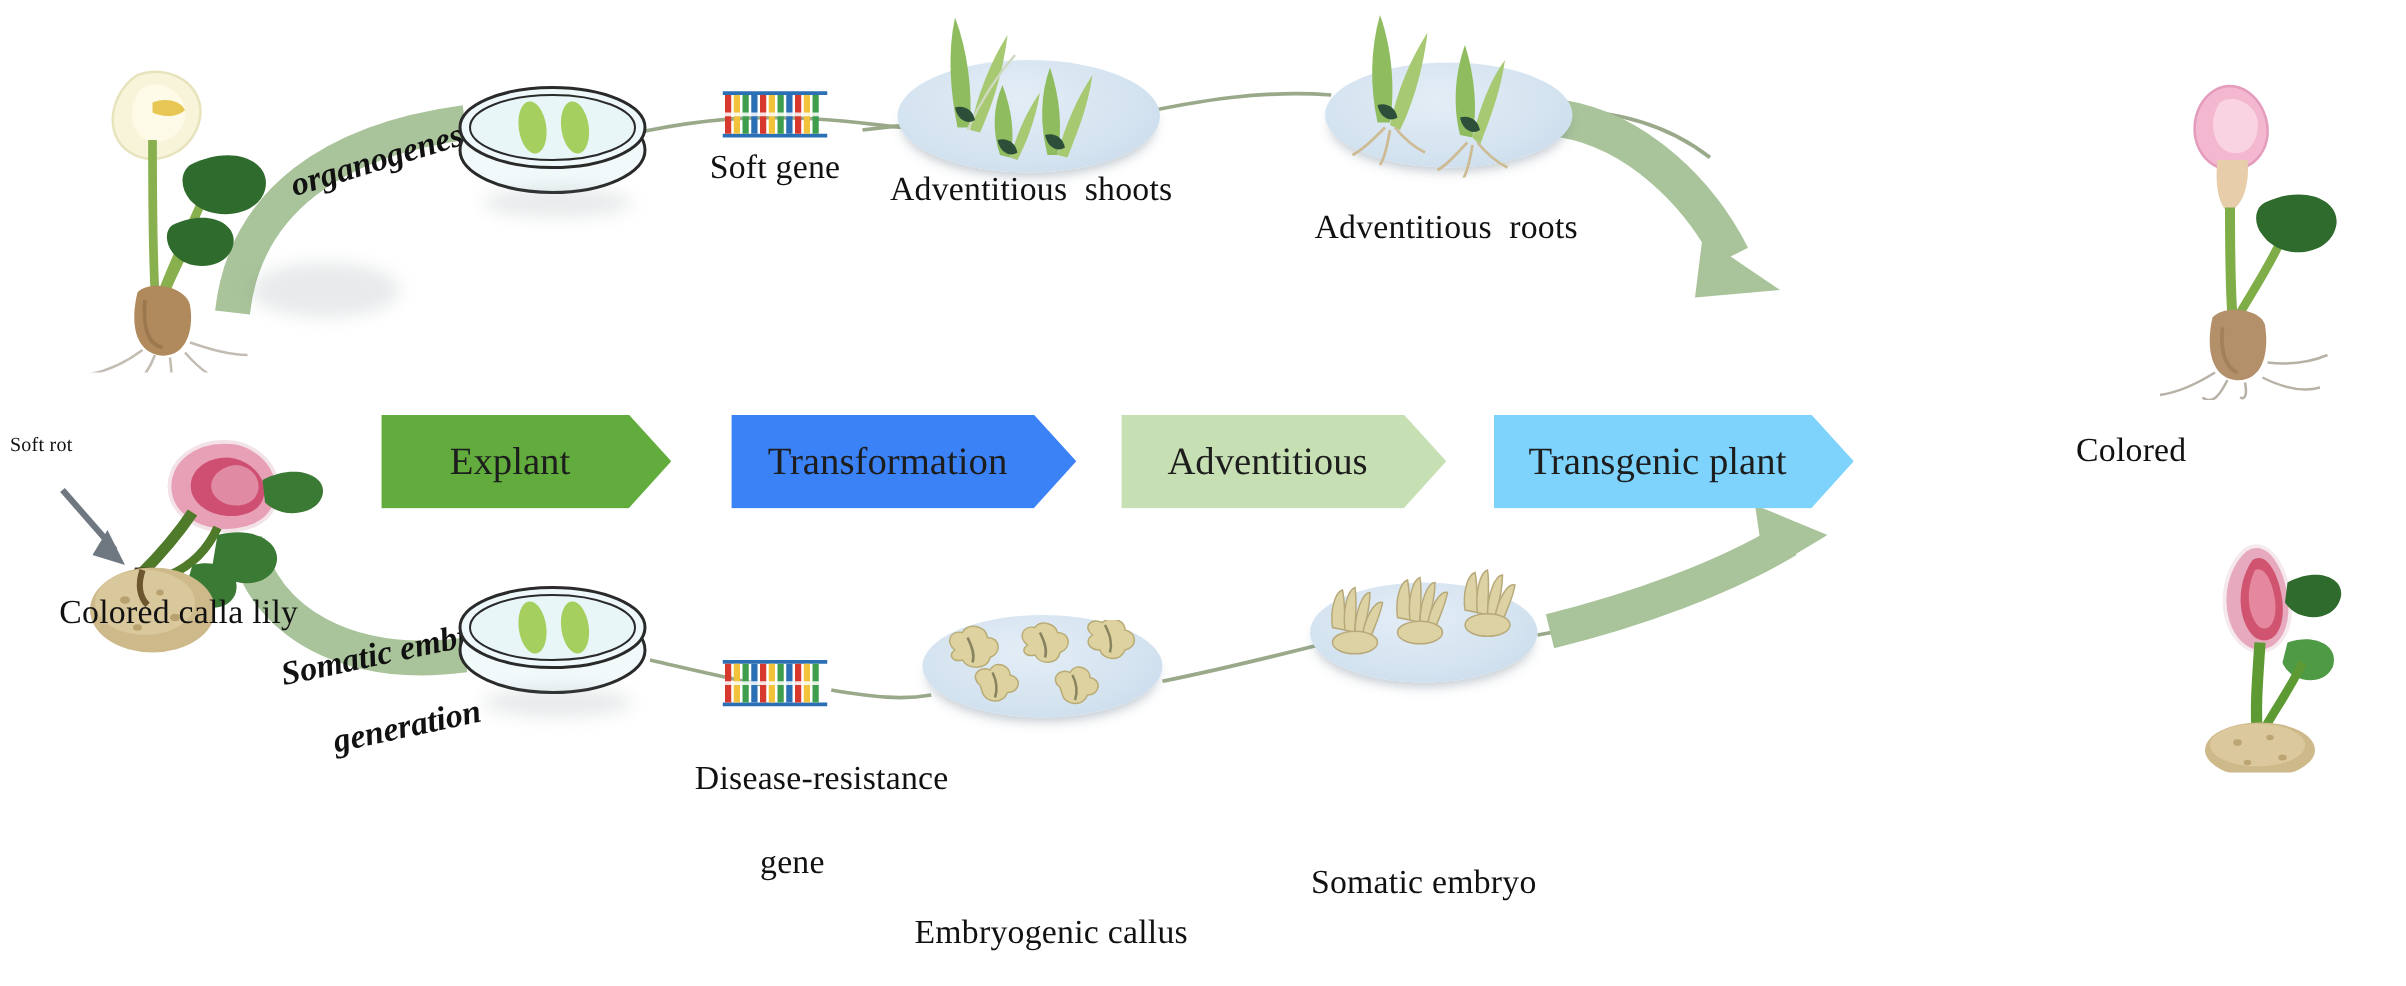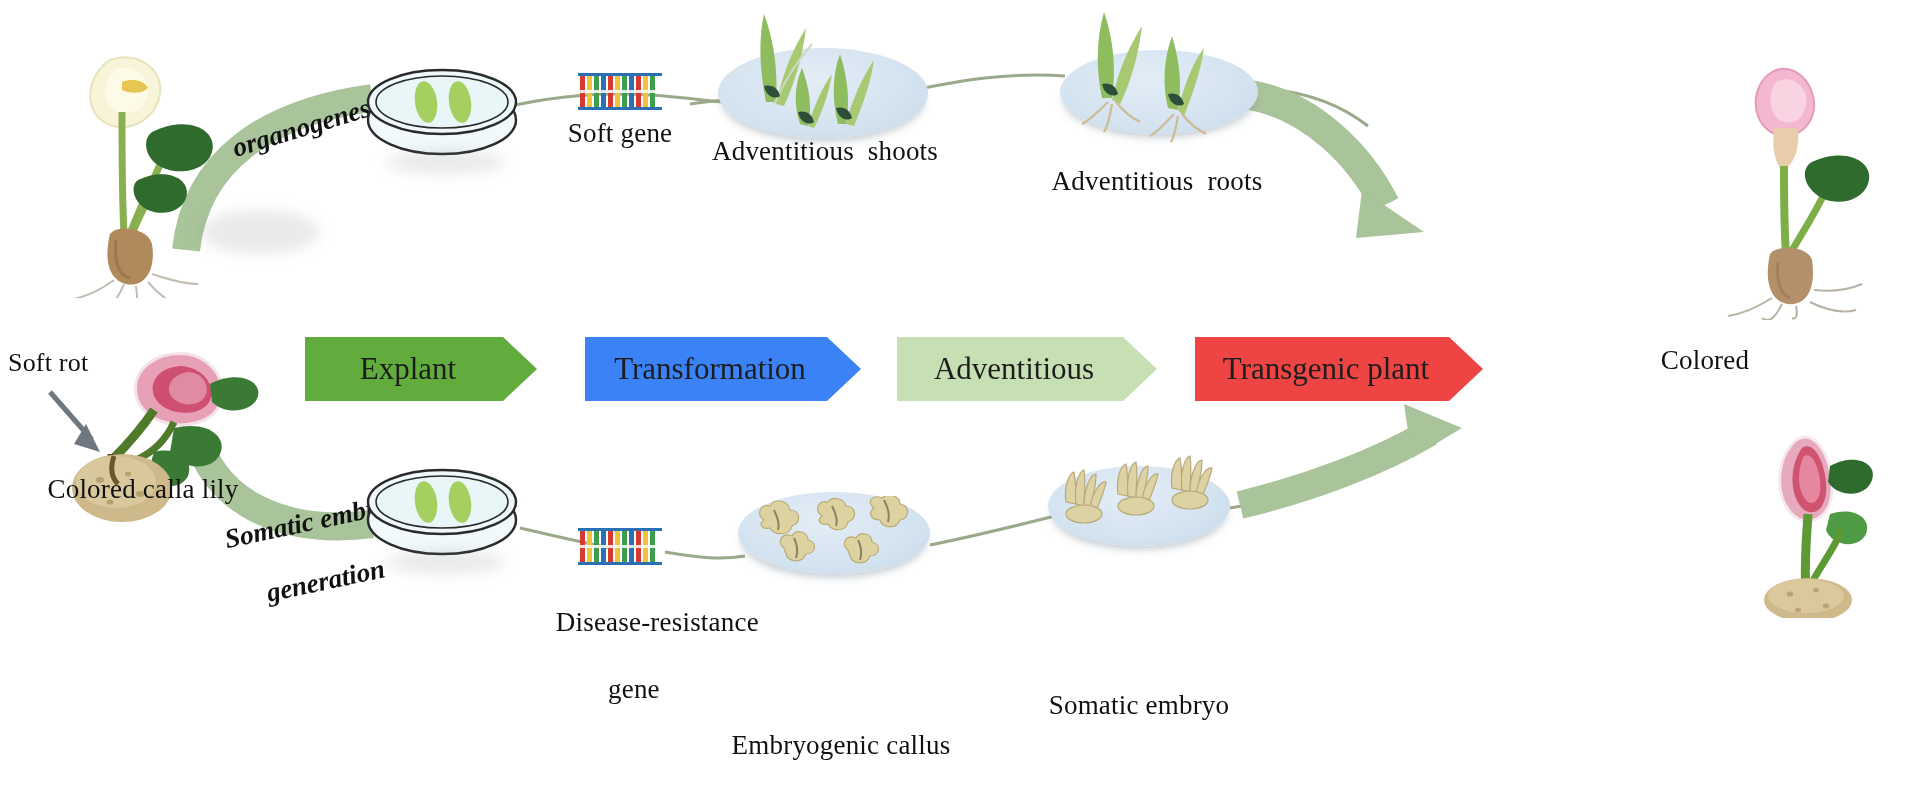--- a/index.html
+++ b/index.html
@@ -4,31 +4,31 @@
 <style>
   html,body{margin:0;padding:0;background:#ffffff;}
   body{width:1925px;height:789px;position:relative;overflow:hidden;
        font-family:"Liberation Serif",serif;color:#1a1a1a;}
   .stage{position:absolute;left:0;top:0;width:1925px;height:789px;}
 
   
   .lbl{position:absolute;font-family:"Liberation Serif",serif;color:#111;
        white-space:pre;letter-spacing:.2px;text-align:center;}
   .lbl.big{font-size:27px;}
-  .lbl.med{font-size:26px;}
+  .lbl.med{font-size:16px;}
 
   
   .curvelbl{position:absolute;font-family:"Liberation Serif",serif;
             font-weight:bold;font-style:italic;font-size:27px;color:#111;
             white-space:pre;text-align:center;line-height:1.12;}
 
   
   .arrowbar{position:absolute;left:305px;top:337px;height:64px;
             display:flex;align-items:center;}
-  .parrow{position:relative;height:64px;display:flex;align-items:center;
+  .parrow{position:relative;height:75px;display:flex;align-items:center;
           justify-content:center;
           -webkit-clip-path:polygon(0 0,calc(100% - 34px) 0,100% 50%,calc(100% - 34px) 100%,0 100%);
           clip-path:polygon(0 0,calc(100% - 34px) 0,100% 50%,calc(100% - 34px) 100%,0 100%);}
   .parrow span{font-size:31px;color:#1d1d1d;padding-right:26px;
                font-family:"Liberation Serif",serif;}
 
   
   .oval{position:absolute;border-radius:50%;
         background:radial-gradient(ellipse at 45% 35%,#e3edf6 0%,#d4e3f0 60%,#c5d7e7 100%);
         box-shadow:0 7px 9px -4px rgba(90,110,130,.38);}
@@ -228,21 +228,21 @@
     </div>
     <div style="width:48px;"></div>
     <div class="parrow" style="width:276px;background:#3b82f6;">
       <span>Transformation</span>
     </div>
     <div style="width:36px;"></div>
     <div class="parrow" style="width:260px;background:#c6e0b4;">
       <span>Adventitious</span>
     </div>
     <div style="width:38px;"></div>
-    <div class="parrow" style="width:288px;background:#ef4444;text-align:right;">
+    <div class="parrow" style="width:288px;background:#7dd3fc;text-align:right;">
       <span>Transgenic plant</span>
     </div>
   </div>
 
   <div class="lbl med" style="left:8px;top:348px;width:150px;text-align:left;">Soft rot</div>
 
   <div class="art" style="left:70px;top:336px;width:240px;height:190px;">
     <svg width="240" height="190" viewBox="0 0 240 190">
 
       <path d="M118 18 C 86 14, 62 34, 66 58 C 70 84, 106 96, 134 84 C 164 70, 156 26, 118 18 Z" fill="#e7a0b6" stroke="#f3e3e8" stroke-width="3"></path>

